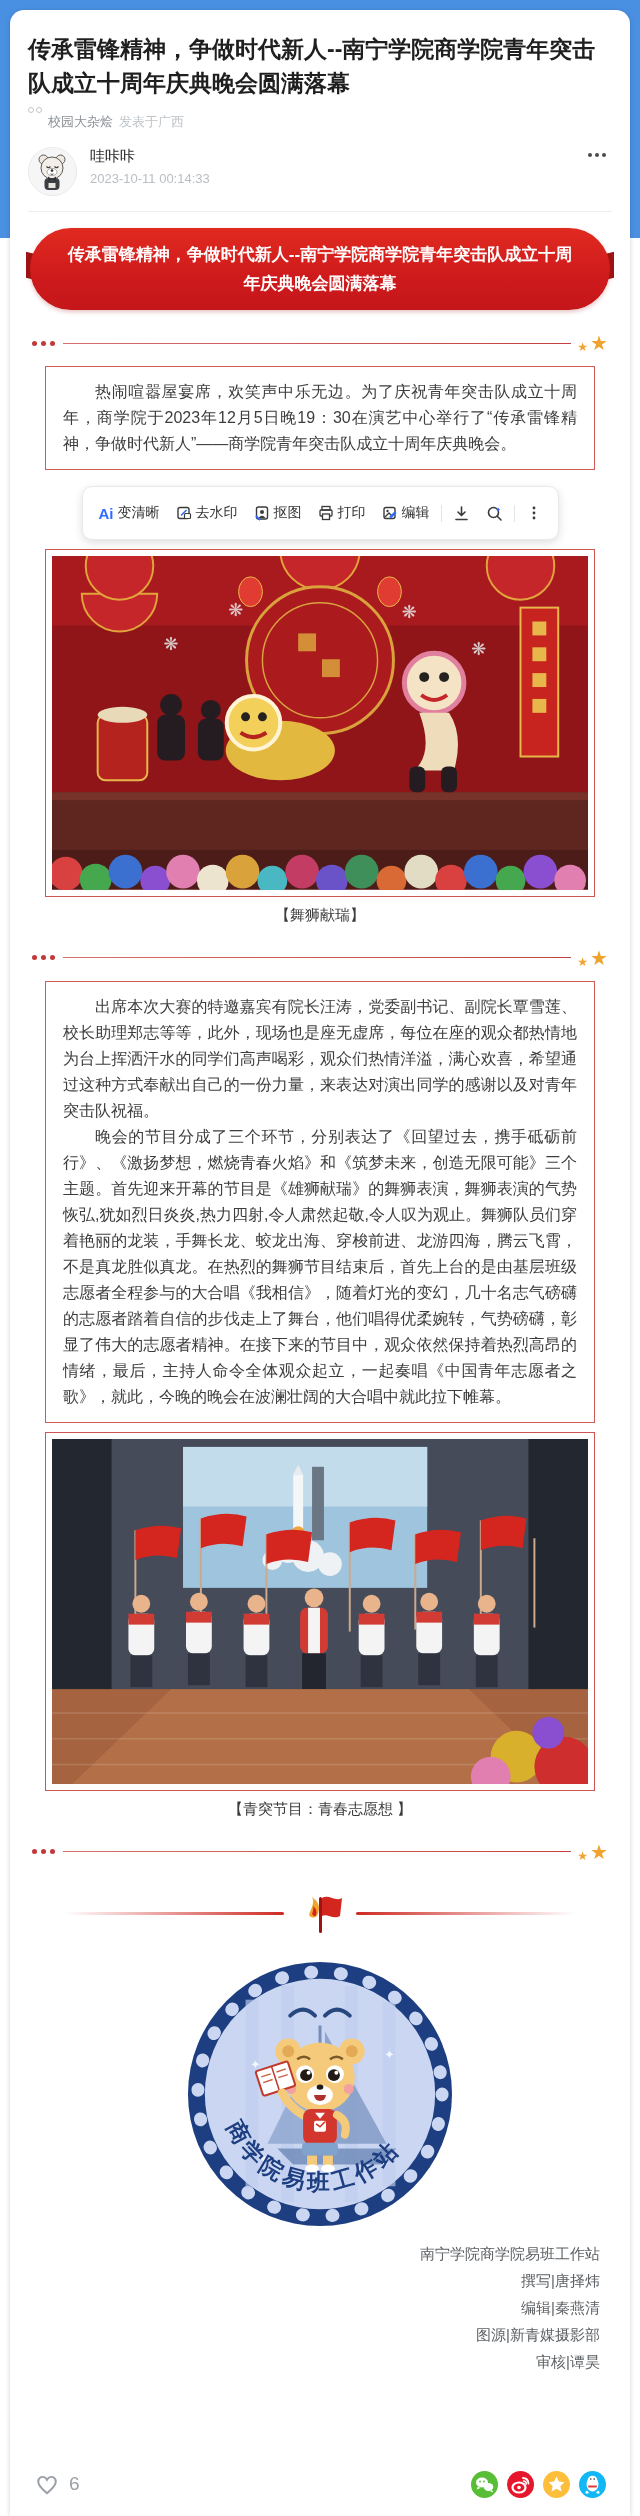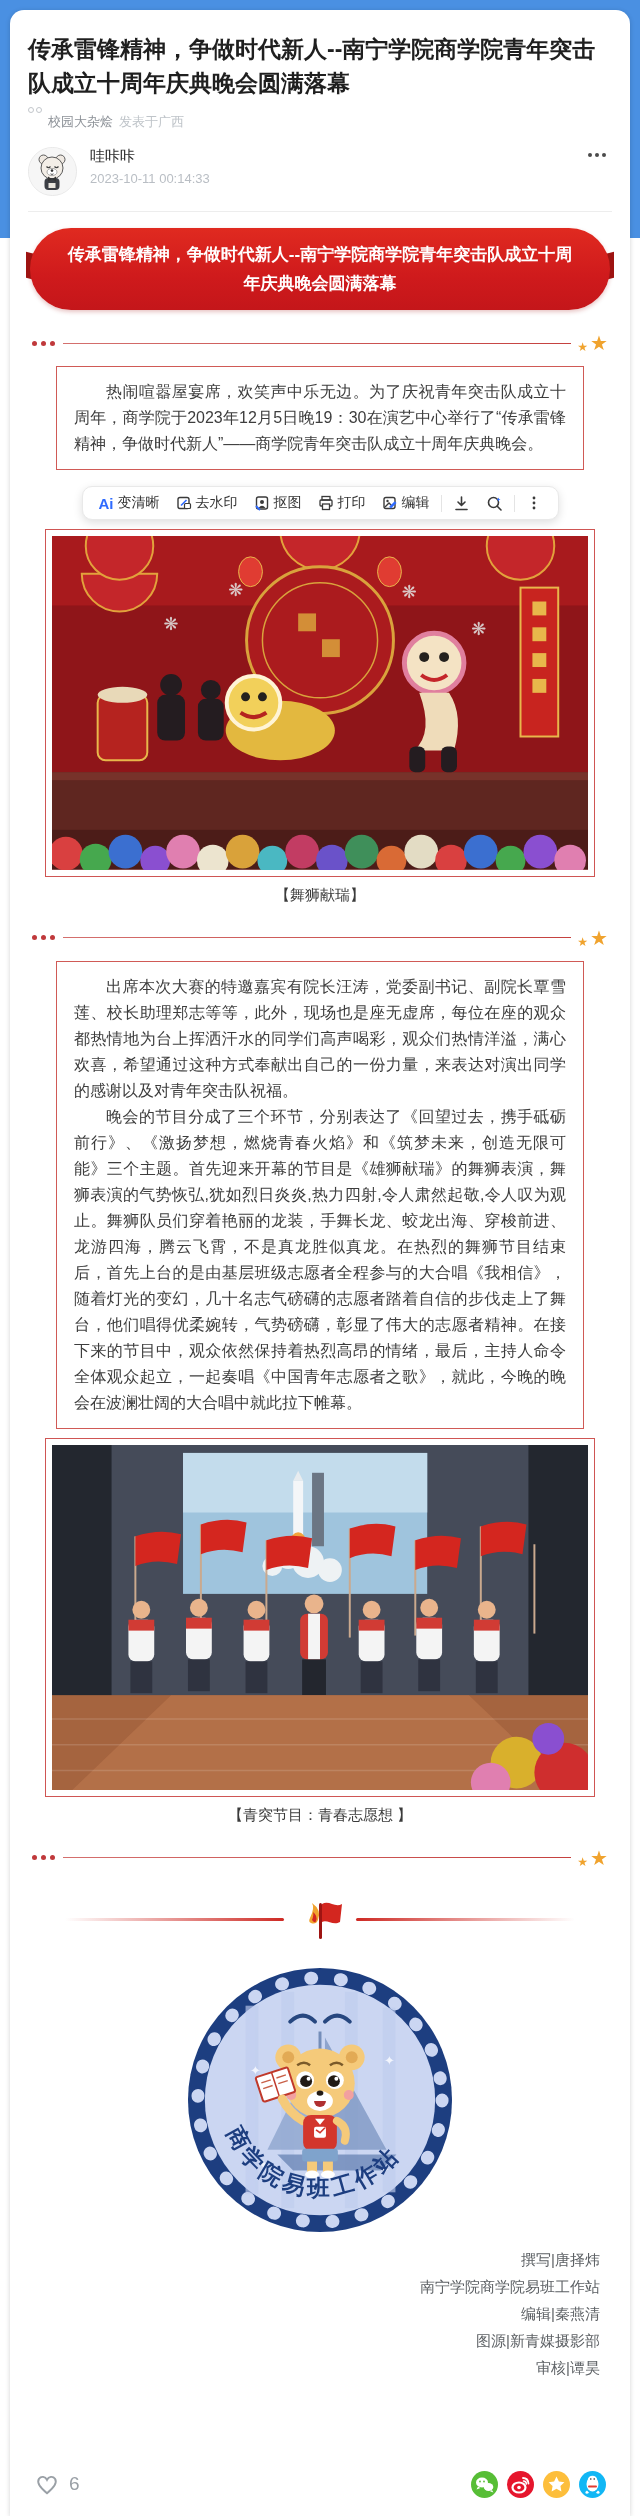--- a/index.html
+++ b/index.html
@@ -43,29 +43,29 @@
   
   .sec-div{margin:23px 22px 0;display:flex;align-items:center;}
   .dots3{display:flex;gap:4px;margin-right:8px;}
   .dots3 i{width:5px;height:5px;border-radius:50%;background:#c0393b;display:block;}
   .sec-line{flex:1;height:1px;background:linear-gradient(90deg,#d4706e,#c5413f);}
   .stars{margin-left:6px;color:#f0a32e;line-height:1;display:flex;align-items:flex-end;}
   .star-s{font-size:12px;margin-right:2px;}
   .star-b{font-size:20px;}
   
   .red-box{
-    margin:13px 46px 0;border:1px solid #d05a56;padding:12px 17px;
+    margin:13px 35px 0;border:1px solid #d05a56;padding:12px 17px;
     font-size:16px;color:#3d3d3d;line-height:26px;text-align:justify;
   }
   .red-box p{margin:0;text-indent:2em;}
   
   .img-toolbar{
     margin:16px auto 0;width:fit-content;display:flex;align-items:center;
     background:#fff;border:1px solid #e9e9e9;border-radius:10px;
-    box-shadow:0 3px 10px rgba(0,0,0,.13);padding:7px 8px;font-size:14px;color:#333;
+    box-shadow:0 3px 10px rgba(0,0,0,.13);padding:17px 8px;font-size:14px;color:#333;
   }
   .tb-item{display:flex;align-items:center;gap:4px;padding:0 8px;cursor:pointer;white-space:nowrap;}
   .tb-ai{color:#2f6bff;font-weight:bold;font-size:15px;}
   .tb-sep{width:1px;height:17px;background:#e4e4e4;margin:0 3px;}
   .tb-icon{display:block;}
   
   .photo-frame{margin:9px 35px 0;border:1px solid #cf5553;padding:6px;}
   .photo-frame svg{display:block;width:100%;height:auto;}
   .photo-caption{margin:9px 0 0;text-align:center;font-size:15px;color:#3b3b3b;}
   
@@ -509,22 +509,22 @@
       </g>
 
       <path id="logoArc" d="M 40,163 A 100,100 0 0 0 230,163" fill="none"></path>
       <text font-size="23" font-weight="bold" fill="#1d3e80" letter-spacing="4">
         <textPath href="#logoArc" startOffset="4">商学院易班工作站</textPath>
       </text>
     </svg>
   </div>
 
   <div class="credits">
+    <div>南宁学院商学院易班工作站</div>
     <div>撰写|唐择炜</div>
-    <div>南宁学院商学院易班工作站</div>
     <div>编辑|秦燕清</div>
     <div>图源|新青媒摄影部</div>
     <div>审核|谭昊</div>
   </div>
 
   <div class="footer">
     <div class="like-group">
       <svg width="26" height="24" viewBox="0 0 24 22">
         <path d="M12 19.5 C4.5 13.5 2.5 9.5 4.6 6.2 C6.6 3.4 10.4 4 12 7.2 C13.6 4 17.4 3.4 19.4 6.2 C21.5 9.5 19.5 13.5 12 19.5 Z" fill="none" stroke="#9aa0a6" stroke-width="1.8"></path>
       </svg>

